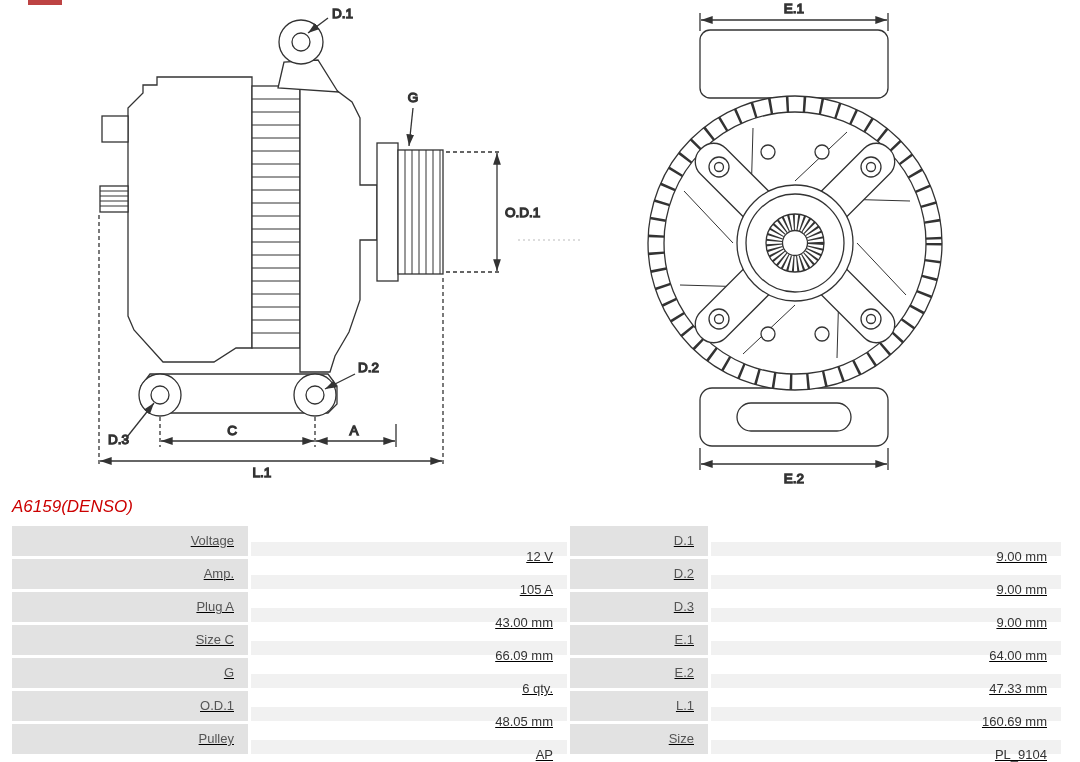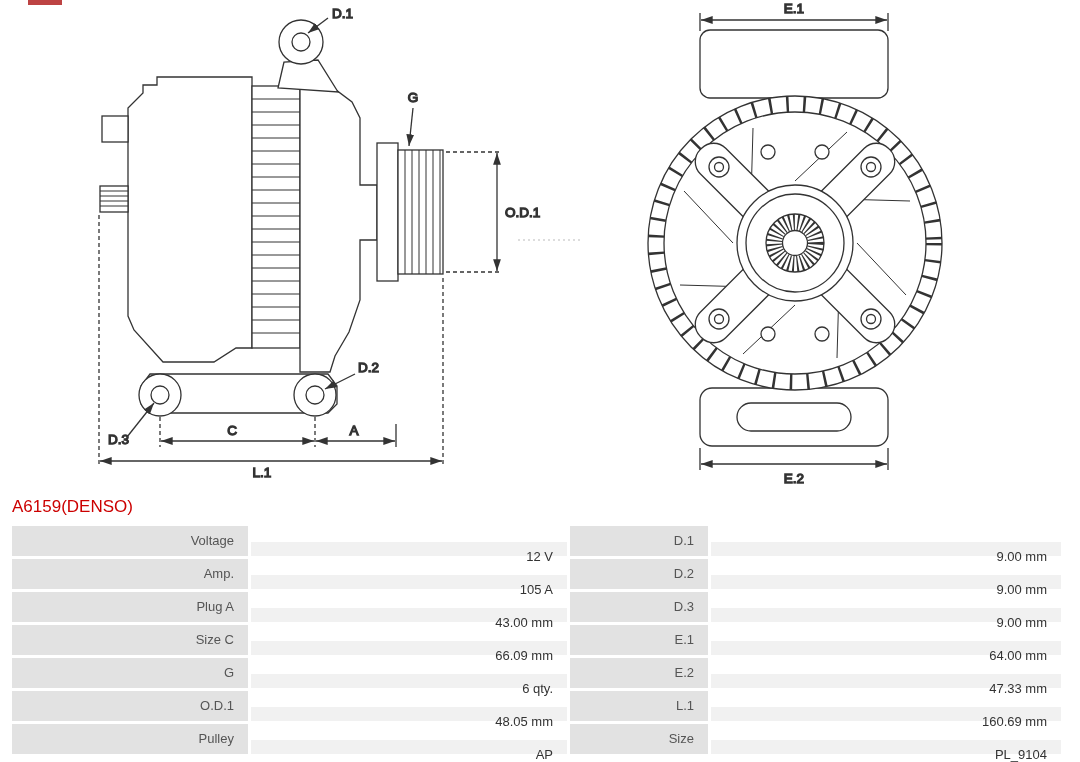--- a/index.html
+++ b/index.html
@@ -1,21 +1,21 @@
 <!DOCTYPE html>
 <html><head>
 <meta charset="utf-8">
 <style>
   html,body{margin:0;padding:0;background:#fff;}
   body{width:1080px;height:762px;position:relative;font-family:"Liberation Sans",sans-serif;overflow:hidden;}
   .artifact{position:absolute;left:28px;top:0;width:34px;height:5px;background:#b22222;opacity:.85;}
   svg.drawing{position:absolute;left:0;top:0;}
   svg text{font-family:"Liberation Sans",sans-serif;font-size:13.5px;fill:#333;}
-  .part-title{position:absolute;left:12px;top:497px;font-size:17px;color:#cc0000;}
-  .spec-table{position:absolute;left:12px;top:526px;display:grid;grid-template-columns:236px 316px 138px 350px;gap:3px;grid-auto-rows:30px;}
+  .part-title{position:absolute;left:12px;top:497px;font-size:17px;color:#cc0000;font-style:italic;}
+  .spec-table{position:absolute;left:12px;top:526px;display:grid;grid-template-columns:236px 316px 138px 350px;gap:3px;grid-auto-rows:30px;text-decoration:underline;}
   .spec-table .row{display:contents;}
   .cell{line-height:30px;text-align:right;padding-right:14px;font-size:13px;white-space:nowrap;}
   .cell.label{background:#e2e2e2;color:#555;}
   .cell.value{background:#f1f1f1;color:#333;margin-top:16px;}
 </style>
 </head>
 <body>
 
 <div class="artifact"></div>
 

